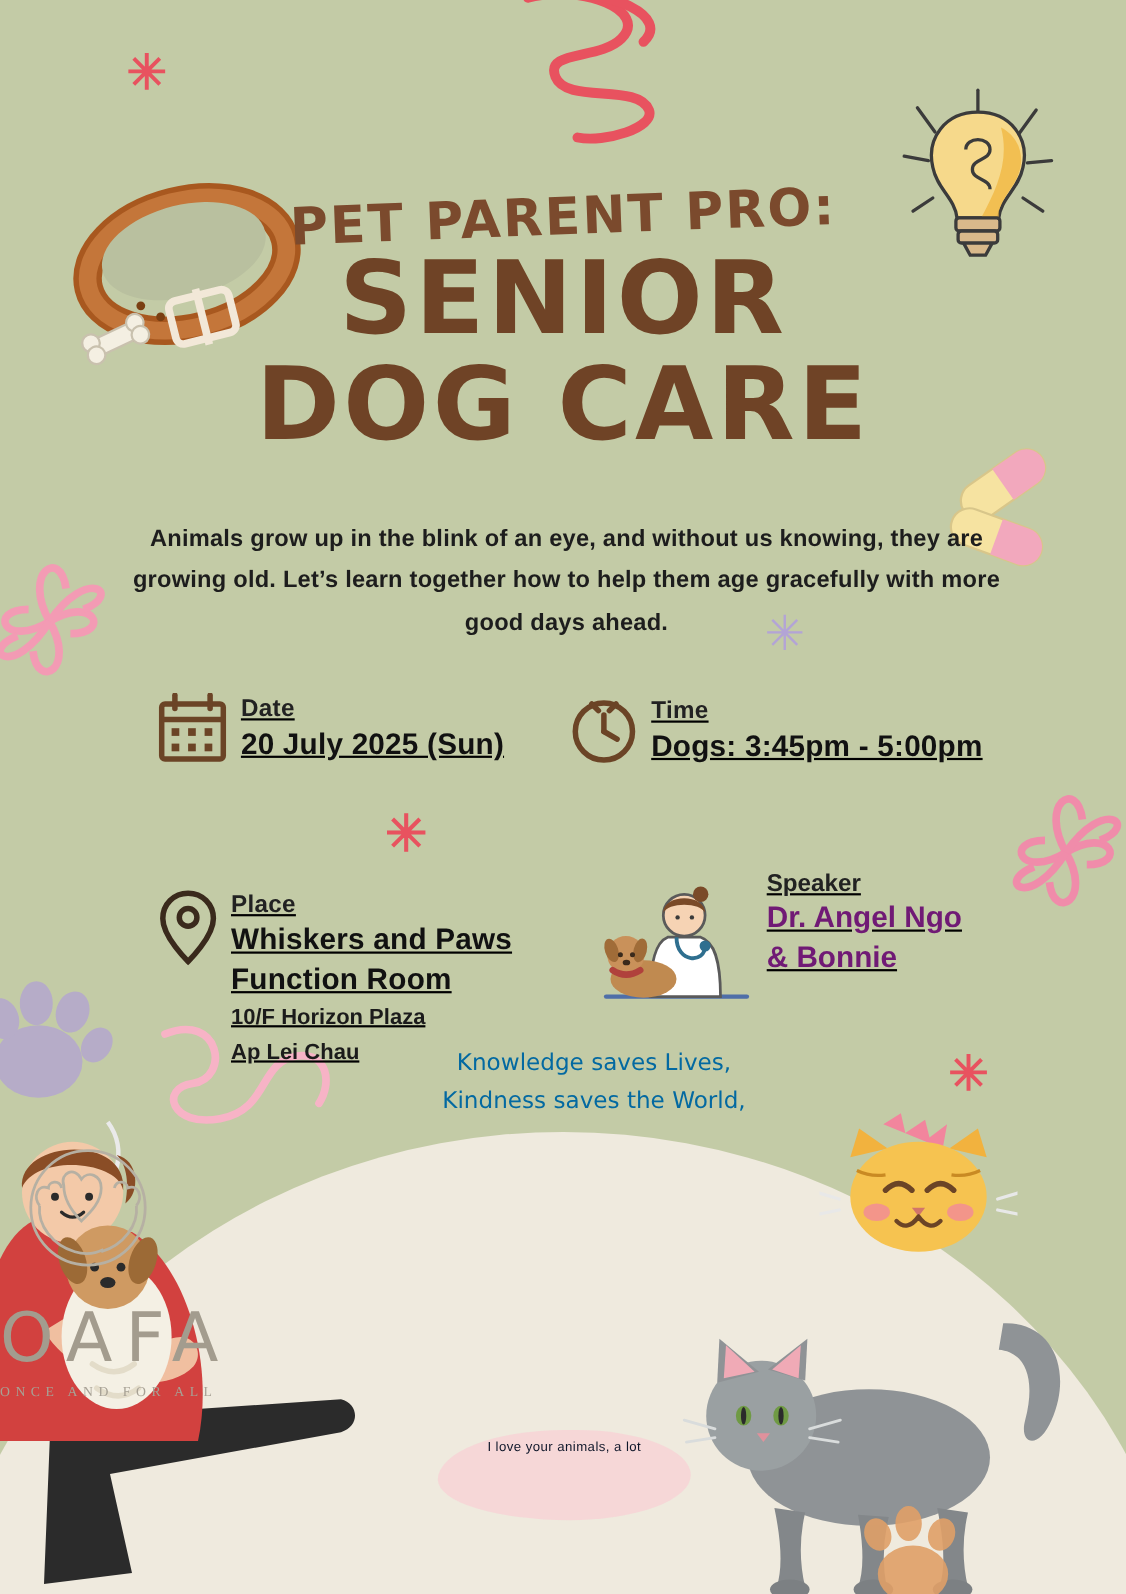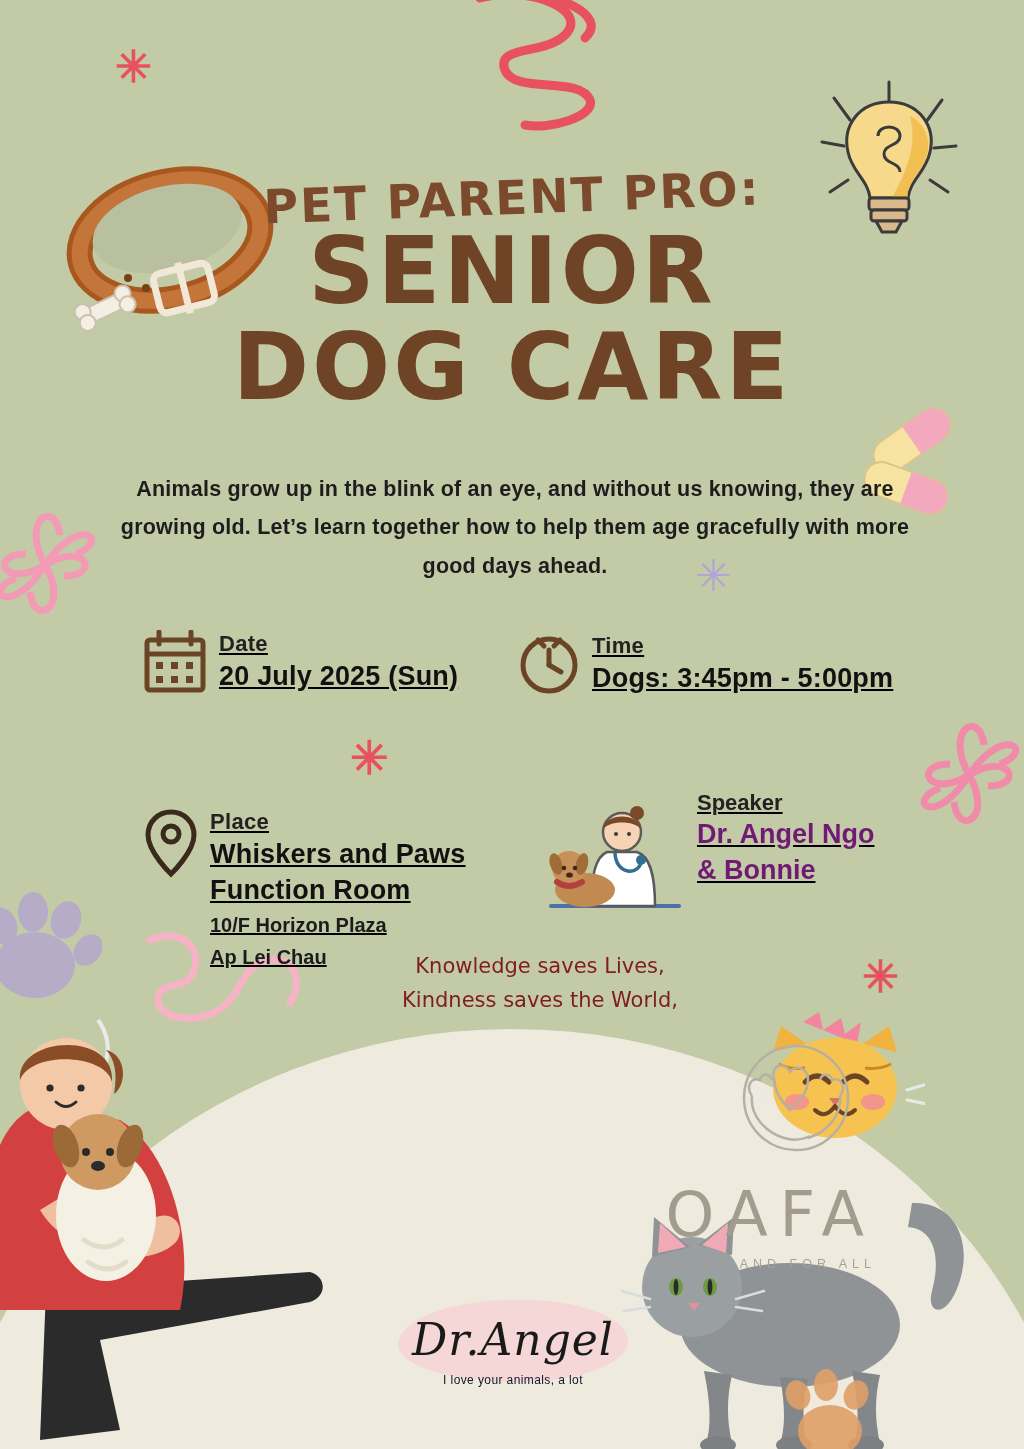--- a/index.html
+++ b/index.html
@@ -157,47 +157,48 @@
 
   
   .tagline {
     position: absolute;
     top: 950px;
     left: 330px;
     width: 420px;
     text-align: center;
     font-family: "DejaVu Sans", sans-serif;
     font-size: 21px;
-    color: #7f1d1d;
+    color: #0369a1;
     line-height: 1.6;
     z-index: 6;
   }
 
   
   .oafa {
     position: absolute;
     top: 1040px;
     left: 0;
     width: 876px;
-    text-align: right;
+    text-align: left;
     z-index: 6;
   }
   .oafa-word {
     font-family: "DejaVu Sans", sans-serif;
     font-size: 62px;
     letter-spacing: 12px;
     color: #a39c8e;
     font-weight: normal;
     margin-top: 4px;
   }
   .oafa-sub {
     font-size: 12.5px;
     letter-spacing: 5px;
     color: #a7a195;
     margin-top: 6px;
+    font-family: Liberation Serif, serif;
   }
 
   .drangel {
     position: absolute;
     top: 1300px;
     left: 398px;
     width: 230px;
     height: 115px;
     z-index: 6;
     text-align: center;
@@ -513,17 +514,16 @@
       <path d="M124 56 C 126 74, 112 92, 92 98" fill="none" stroke="#b6b0a3" stroke-width="2.5"></path>
       <path d="M36 56 C 30 48, 34 36, 44 40 C 44 34, 54 32, 56 40" fill="none" stroke="#b6b0a3" stroke-width="2.5"></path>
       <path d="M124 56 C 130 48, 126 36, 116 40 C 116 34, 106 32, 104 40" fill="none" stroke="#b6b0a3" stroke-width="2.5"></path>
     </svg>
     <div class="oafa-word">OAFA</div>
     <div class="oafa-sub">ONCE AND FOR ALL</div>
   </div>
 
   <div class="drangel">
     <div class="drangel-brush"></div>
-    <div class="drangel-name">Dr.Angel</div>
     <div class="drangel-tag">I love your animals, a lot</div>
   </div>
 
 </div>
 
 </body></html>

